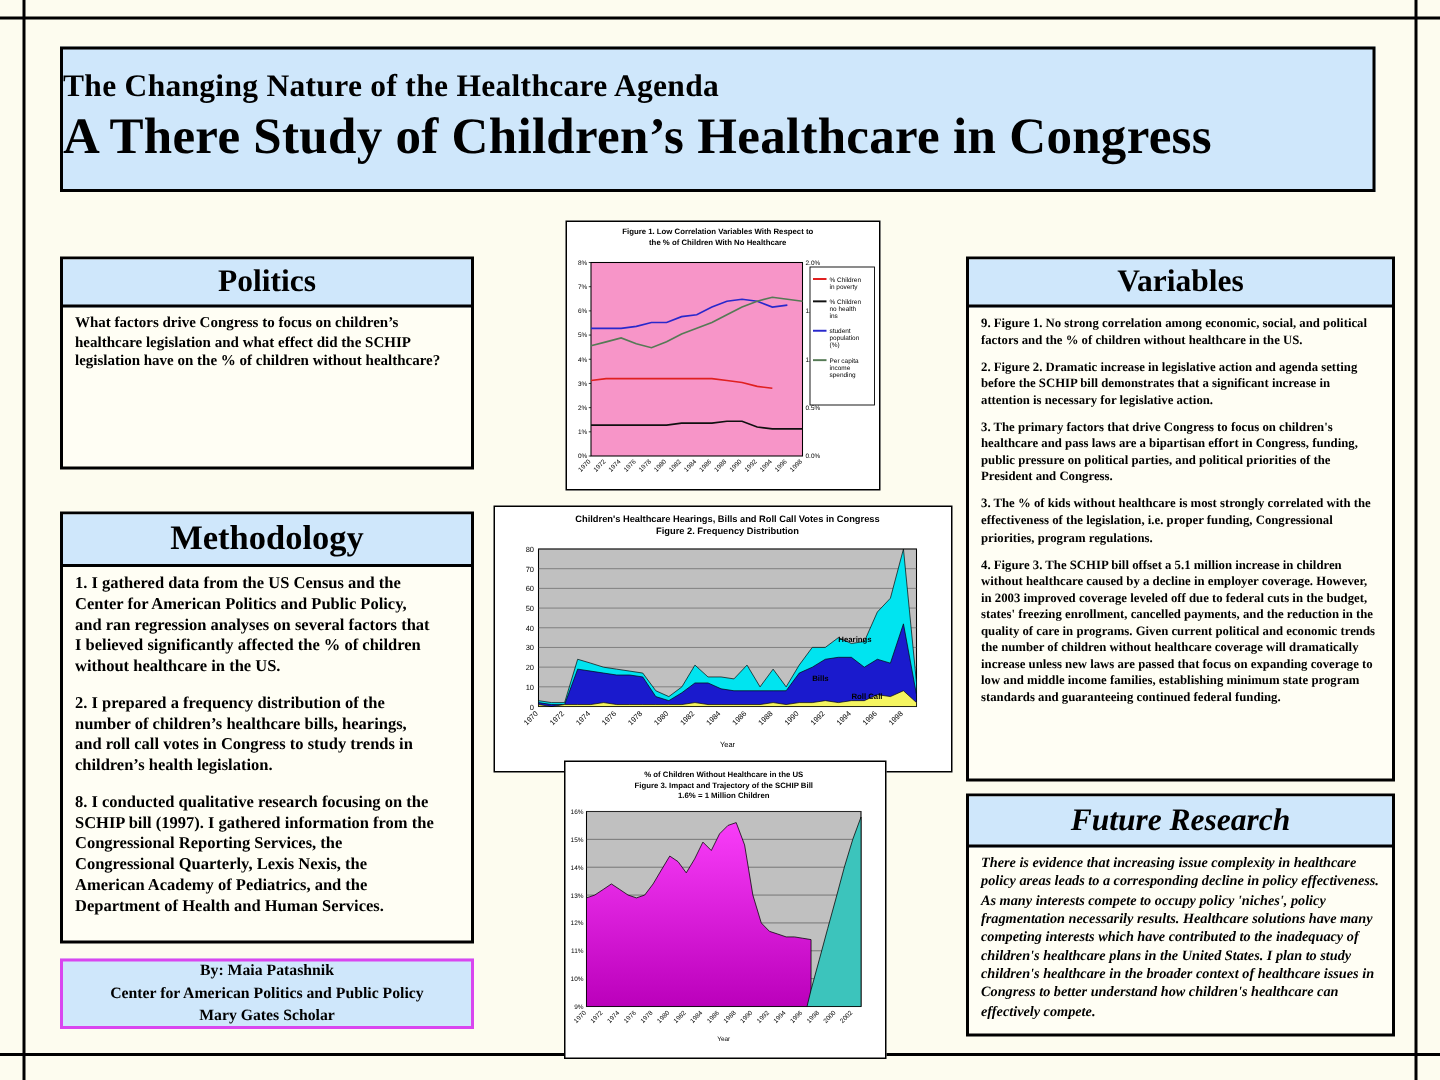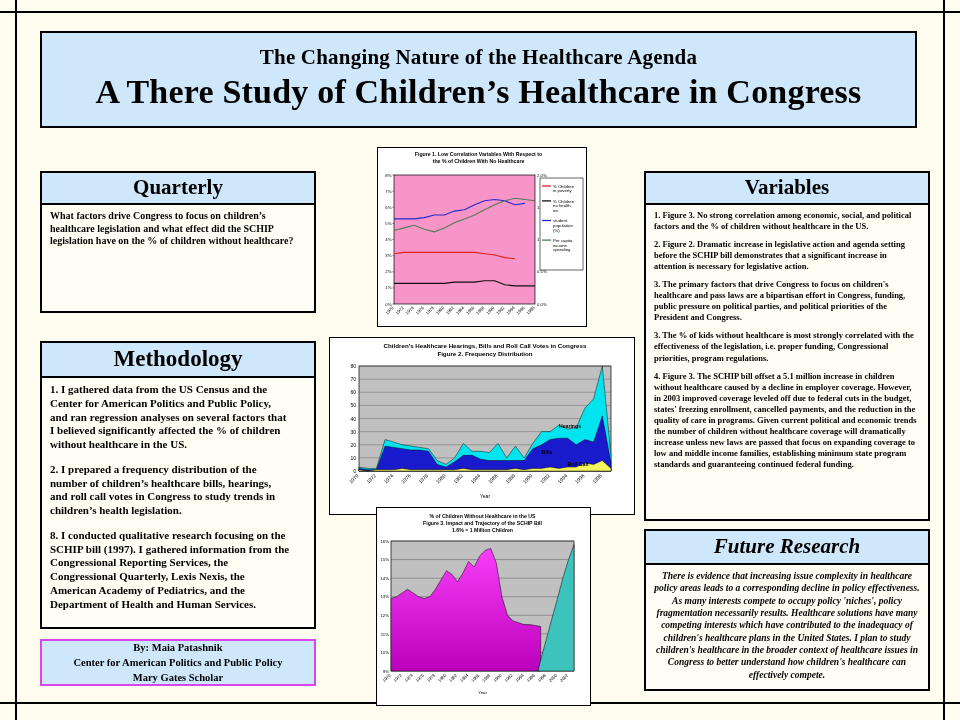--- a/index.html
+++ b/index.html
@@ -5,21 +5,21 @@
   html,body{margin:0;padding:0;}
   body{background:#fdfcef;font-family:"Liberation Serif", serif;}
   .poster{position:relative;width:960px;height:720px;background:#fdfcef;overflow:hidden;}
   .frame{position:absolute;background:#000;}
   .frame.top{left:0;top:11px;width:960px;height:2px;}
   .frame.bottom{left:0;top:702px;width:960px;height:2px;}
   .frame.left{left:15px;top:0;width:2px;height:720px;}
   .frame.right{left:943px;top:0;width:2px;height:720px;}
 
   .title-box{position:absolute;left:40px;top:31px;width:873px;height:93px;
-    background:#cfe7fb;border:2px solid #000;text-align:center;}
+    background:#cfe7fb;border:2px solid #000;}
   .title-sub{font-size:21px;font-weight:bold;margin-top:12px;letter-spacing:.2px;}
   .title-main{font-size:34px;font-weight:bold;margin-top:3px;letter-spacing:.2px;}
 
   .panel{position:absolute;border:2px solid #000;background:#fffef4;}
   .panel-head{background:#cfe7fb;border-bottom:2px solid #000;text-align:center;
     font-weight:bold;}
   .panel-body{padding:5px 8px;font-weight:bold;overflow:hidden;}
   .panel-body p{margin:0 0 8px 0;}
 
   .question{left:40px;top:171px;width:272px;height:138px;}
@@ -31,21 +31,21 @@
   .methodology .panel-body{font-size:11px;line-height:1.25;}
   .methodology .panel-body p{margin:0 16px 11px 0;}
 
   .findings{left:644px;top:171px;width:282px;height:346px;}
   .findings .panel-head{font-size:21px;padding:2px 0 3px;}
   .findings .panel-body{font-size:8.5px;line-height:1.3;}
   .findings .panel-body p{margin:0 0 7px 0;}
 
   .future{left:644px;top:529px;width:282px;height:158px;font-style:italic;}
   .future .panel-head{font-size:21px;padding:3px 0 4px;}
-  .future .panel-body{font-size:9.5px;line-height:1.3;text-align:center;}
+  .future .panel-body{font-size:9.5px;line-height:1.3;}
 
   .author-box{position:absolute;left:40px;top:639px;width:272px;height:43px;
     background:#cfe7fb;border:2px solid #d946ef;display:flex;flex-direction:column;
     justify-content:center;text-align:center;font-size:10.5px;font-weight:bold;line-height:1.45;}
 
   .figbox{position:absolute;background:#fff;border:1px solid #000;}
   .fig1{left:377px;top:147px;width:208px;height:178px;}
   .fig2{left:329px;top:337px;width:304px;height:176px;}
   .fig3{left:376px;top:507px;width:213px;height:197px;}
   svg{display:block;}
@@ -63,21 +63,21 @@
   <div class="frame bottom"></div>
   <div class="frame left"></div>
   <div class="frame right"></div>
 
   <header class="title-box">
     <div class="title-sub">The Changing Nature of the Healthcare Agenda</div>
     <div class="title-main">A There Study of Children’s Healthcare in Congress</div>
   </header>
 
   <section class="panel question">
-    <div class="panel-head">Quarterly</div>
+    <div class="panel-head">Politics</div>
     <div class="panel-body">What factors drive Congress to focus on children’s healthcare legislation and what effect did the SCHIP legislation have on the % of children without healthcare?</div>
   </section>
 
   <section class="panel methodology">
     <div class="panel-head">Methodology</div>
     <div class="panel-body">
         <p>1. I gathered data from the US Census and the Center for American Politics and Public Policy, and ran regression analyses on several factors that I believed significantly affected the % of children without healthcare in the US.</p>
         <p>2. I prepared a frequency distribution of the number of children’s healthcare bills, hearings, and roll call votes in Congress to study trends in children’s health legislation.</p>
         <p>8. I conducted qualitative research focusing on the SCHIP bill (1997). I gathered information from the Congressional Reporting Services, the Congressional Quarterly, Lexis Nexis, the American Academy of Pediatrics, and the Department of Health and Human Services.</p>
       </div>
@@ -85,21 +85,21 @@
 
   <div class="author-box">
     <div>By: Maia Patashnik</div>
     <div>Center for American Politics and Public Policy</div>
     <div>Mary Gates Scholar</div>
   </div>
 
   <section class="panel findings">
     <div class="panel-head">Variables</div>
     <div class="panel-body">
-        <p>1. Figure 3. No strong correlation among economic, social, and political factors and the % of children without healthcare in the US.</p>
+        <p>9. Figure 1. No strong correlation among economic, social, and political factors and the % of children without healthcare in the US.</p>
         <p>2. Figure 2. Dramatic increase in legislative action and agenda setting before the SCHIP bill demonstrates that a significant increase in attention is necessary for legislative action.</p>
         <p>3. The primary factors that drive Congress to focus on children's healthcare and pass laws are a bipartisan effort in Congress, funding, public pressure on political parties, and political priorities of the President and Congress.</p>
         <p>3. The % of kids without healthcare is most strongly correlated with the effectiveness of the legislation, i.e. proper funding, Congressional priorities, program regulations.</p>
         <p>4. Figure 3. The SCHIP bill offset a 5.1 million increase in children without healthcare caused by a decline in employer coverage.  However, in 2003 improved coverage leveled off due to federal cuts in the budget, states' freezing enrollment, cancelled payments, and the reduction in the quality of care in programs.  Given current political and economic trends the number of children without healthcare coverage will dramatically increase unless new laws are passed that focus on expanding coverage to low and middle income families, establishing minimum state program standards and guaranteeing continued federal funding.</p>
       </div>
   </section>
 
   <section class="panel future">
     <div class="panel-head">Future Research</div>
     <div class="panel-body">There is evidence that increasing issue complexity in healthcare policy areas leads to a corresponding decline in policy effectiveness. As many interests compete to occupy policy 'niches', policy fragmentation necessarily results. Healthcare solutions have many competing interests which have contributed to the inadequacy of children's healthcare plans in the United States. I plan to study children's healthcare in the broader context of healthcare issues in Congress to better understand how children's healthcare can effectively compete.</div>

